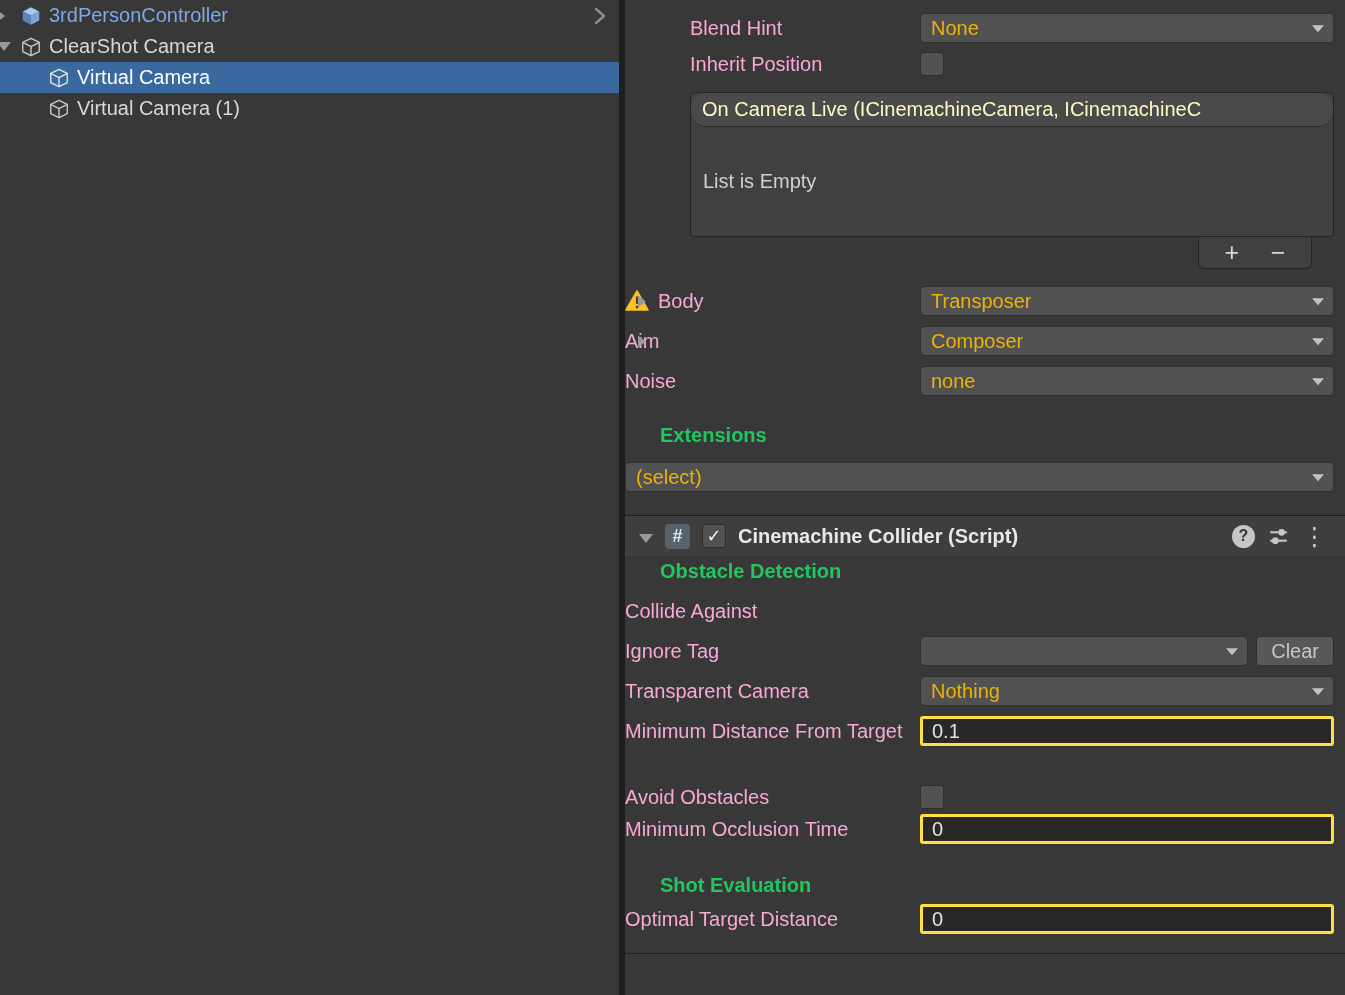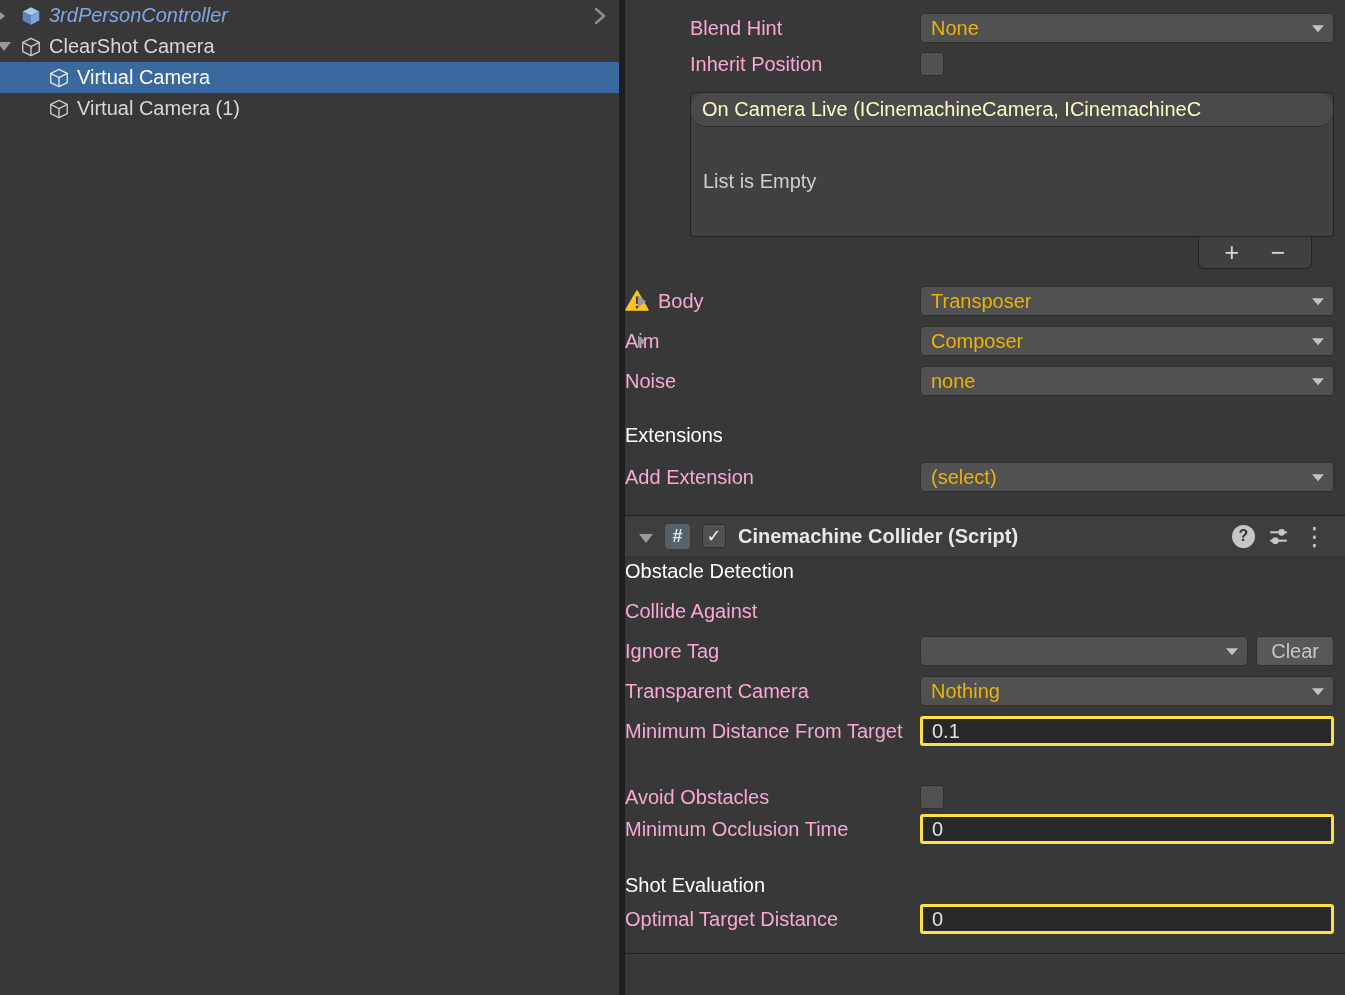--- a/index.html
+++ b/index.html
@@ -18,21 +18,21 @@
     background: #383838; overflow: hidden;
   }
   .hrow {
     position: relative; display: flex; align-items: center;
     height: 31px; width: 100%; white-space: nowrap;
   }
   .hrow.selected { background: #39699F; }
   .hrow.selected .hlabel { color: #FFFFFF; }
   .foldout-gutter { position: absolute; top: 0; height: 31px; display: flex; align-items: center; }
   .hlabel { margin-left: 7px; color: #D8D8D8; }
-  .hlabel.prefab-text { color: #7FA7E8; font-style: italic; }
+  .hlabel.prefab-text { color: #7FA7E8; }
   .ind0 { padding-left: 20px; }
   .ind1 { padding-left: 48px; }
   .cube-icon { flex: none; }
   .chev-right { margin-left: auto; margin-right: 12px; flex: none; }
 
   
   .tri-right { width: 0; height: 0; border-top: 7px solid transparent; border-bottom: 7px solid transparent; border-left: 9px solid #9A9A9A; display: inline-block; }
   .tri-down  { width: 0; height: 0; border-left: 7px solid transparent; border-right: 7px solid transparent; border-top: 9px solid #9A9A9A; display: inline-block; }
 
   
@@ -50,21 +50,21 @@
     display: flex; align-items: center;
     white-space: nowrap; overflow: hidden; color: #f9a8d4;
   }
   .ilabel.lv1 { }
   .ilabel.lv2 { padding-left: 65px; }
   .ifield { flex: 1; display: flex; align-items: center; gap: 8px; min-width: 0; }
 
   .fold-abs { position: absolute; left: 13px; top: 50%; transform: translateY(-50%); }
   .warn-svg { margin-right: 9px; flex: none; }
 
-  .iheading { font-weight: normal; color: #ffffff; height: 28px; display: flex; align-items: center; }
+  .iheading { padding-left: 35px; font-weight: bold; color: #22c55e; height: 28px; display: flex; align-items: center; }
 
   
   .dropdown {
     flex: 1; height: 30px; min-width: 0;
     background: #515151; border: 1px solid #303030; border-radius: 4px;
     display: flex; align-items: center; padding: 0 30px 0 10px;
     color: #eab308; position: relative; cursor: default;
   }
   .dd-arrow {
     position: absolute; right: 9px; top: 50%; transform: translateY(-40%);
@@ -282,23 +282,20 @@
         <div class="dropdown">
           <span class="dd-value">none</span>
           <span class="dd-arrow"></span>
         </div>
       </div>
     </div>
 
     <div class="iheading mt20">Extensions</div>
 
     <div class="irow mt8">
-      <div class="ilabel lv1">
-          <span>Add Extension</span>
-        </div>
       <div class="ifield">
         <div class="dropdown">
           <span class="dd-value">(select)</span>
           <span class="dd-arrow"></span>
         </div>
       </div>
     </div>
 
     <div class="comp-header">
       <span><span class="tri-down"></span></span>

